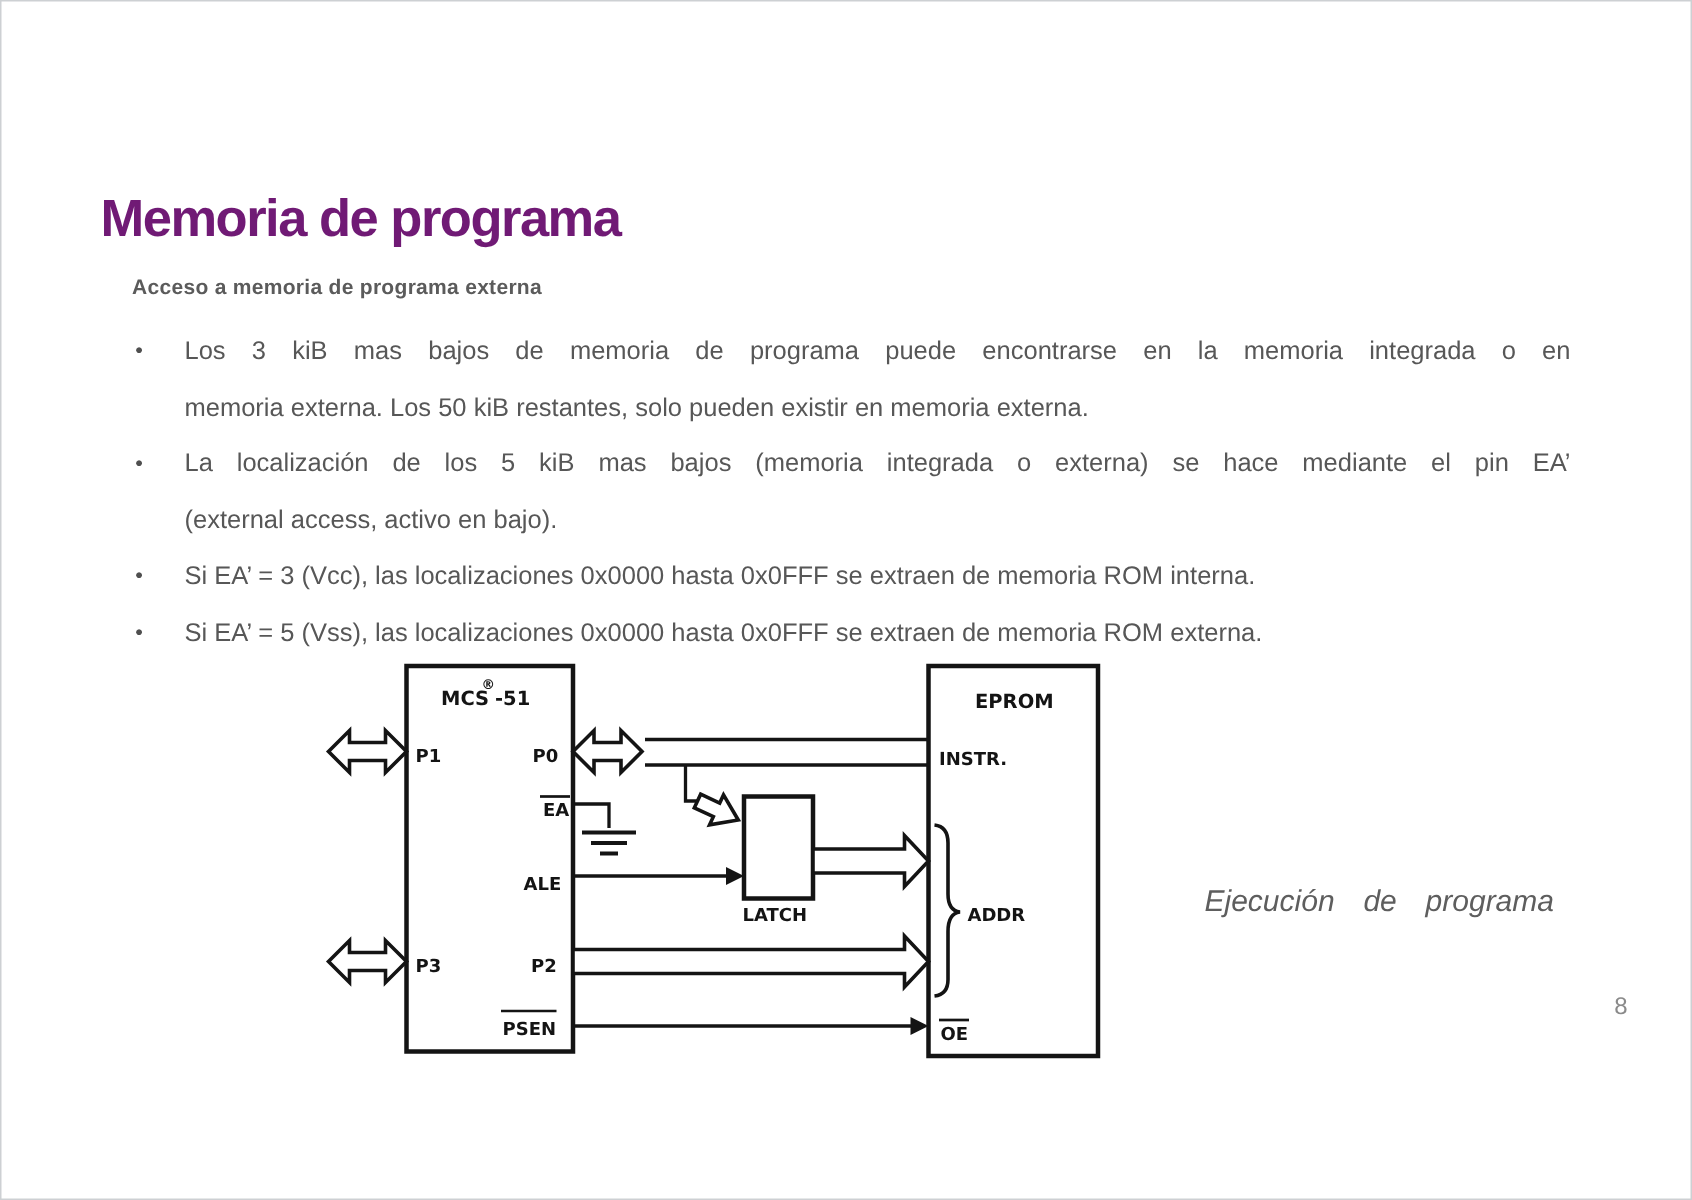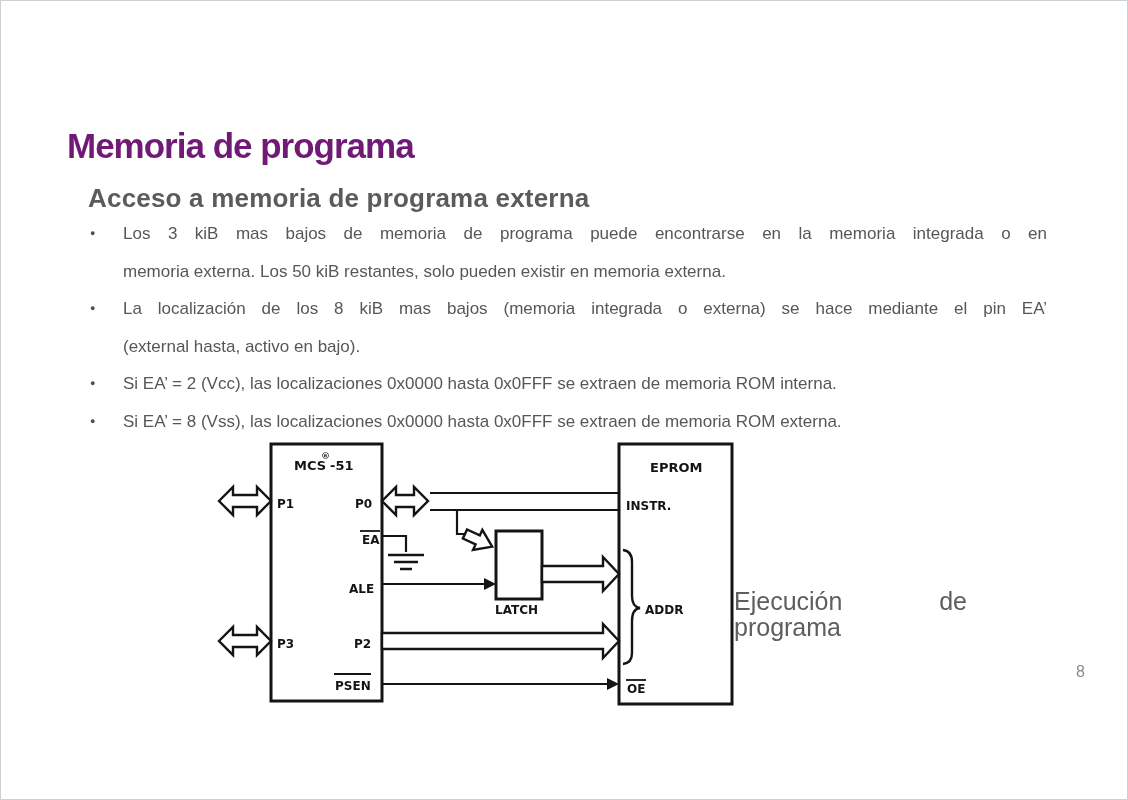--- a/index.html
+++ b/index.html
@@ -8,36 +8,36 @@
     background:#ffffff; border:1px solid #cdd0d3; overflow:hidden;
     font-family:"Liberation Sans", sans-serif;
   }
   .title {
     position:absolute; left:66px; top:125px;
     font-size:35px; font-weight:700; letter-spacing:-1px; color:#701a75;
     white-space:nowrap;
   }
   .subtitle {
     position:absolute; left:87px; top:182px;
-    font-size:26px; font-weight:700; letter-spacing:0.2px; color:#5b5b5b;
+    font-size:14px; font-weight:700; letter-spacing:0.2px; color:#5b5b5b;
     white-space:nowrap;
   }
   .bullets {
     position:absolute; left:88px; top:214px; width:958px;
     font-size:17px; line-height:37.5px; color:#575757;
   }
   .bullet { position:relative; padding-left:34px; }
   .dot {
     position:absolute; left:1px; top:0; line-height:37.5px;
     font-size:9px; color:#4f4f4f;
   }
   .jline { text-align:justify; text-align-last:justify; }
   .caption {
-    position:absolute; left:733px; top:587px; width:233px;
-    font-size:25px; line-height:26px; color:#5e5e5e;
+    position:absolute; left:802px; top:587px; width:233px;
+    font-size:20px; line-height:26px; color:#5e5e5e;font-style:italic;
   }
   .pagenum {
     position:absolute; left:1058px; top:662px; width:26px; text-align:right;
     font-size:16px; color:#8a8a8a;
   }
   .diagram { position:absolute; left:208px; top:433px; width:540px; height:280px; }
   .diagram text { font-family:"DejaVu Sans", sans-serif; font-weight:700; fill:#141414; }
 </style>
 </head>
 <body>
@@ -49,30 +49,30 @@
   <div class="subtitle">Acceso a memoria de programa externa</div>
 
   <div class="bullets">
     <div class="bullet">
       <span class="dot">●</span>
       <div class="jline">Los 3 kiB mas bajos de memoria de programa puede encontrarse en la memoria integrada o en</div>
       <div>memoria externa. Los 50 kiB restantes, solo pueden existir en memoria externa.</div>
     </div>
     <div class="bullet">
       <span class="dot">●</span>
-      <div class="jline">La localización de los 8 kiB mas bajos (memoria integrada o externa) se hace mediante el pin EA’</div>
-      <div>(external hasta, activo en bajo).</div>
+      <div class="jline">La localización de los 5 kiB mas bajos (memoria integrada o externa) se hace mediante el pin EA’</div>
+      <div>(external access, activo en bajo).</div>
     </div>
     <div class="bullet">
       <span class="dot">●</span>
-      <div>Si EA’ = 2 (Vcc), las localizaciones 0x0000 hasta 0x0FFF se extraen de memoria ROM interna.</div>
+      <div>Si EA’ = 3 (Vcc), las localizaciones 0x0000 hasta 0x0FFF se extraen de memoria ROM interna.</div>
     </div>
     <div class="bullet">
       <span class="dot">●</span>
-      <div>Si EA’ = 8 (Vss), las localizaciones 0x0000 hasta 0x0FFF se extraen de memoria ROM externa.</div>
+      <div>Si EA’ = 5 (Vss), las localizaciones 0x0000 hasta 0x0FFF se extraen de memoria ROM externa.</div>
     </div>
   </div>
 
   <svg class="diagram" viewBox="0 0 540 280" aria-hidden="true">
 
     <g fill="none" stroke="#141414">
       <rect x="62" y="10" width="111" height="257" stroke-width="3"></rect>
       <rect x="410" y="10" width="113" height="260" stroke-width="3"></rect>
       <rect x="287" y="97" width="46" height="68" stroke-width="3"></rect>
 

